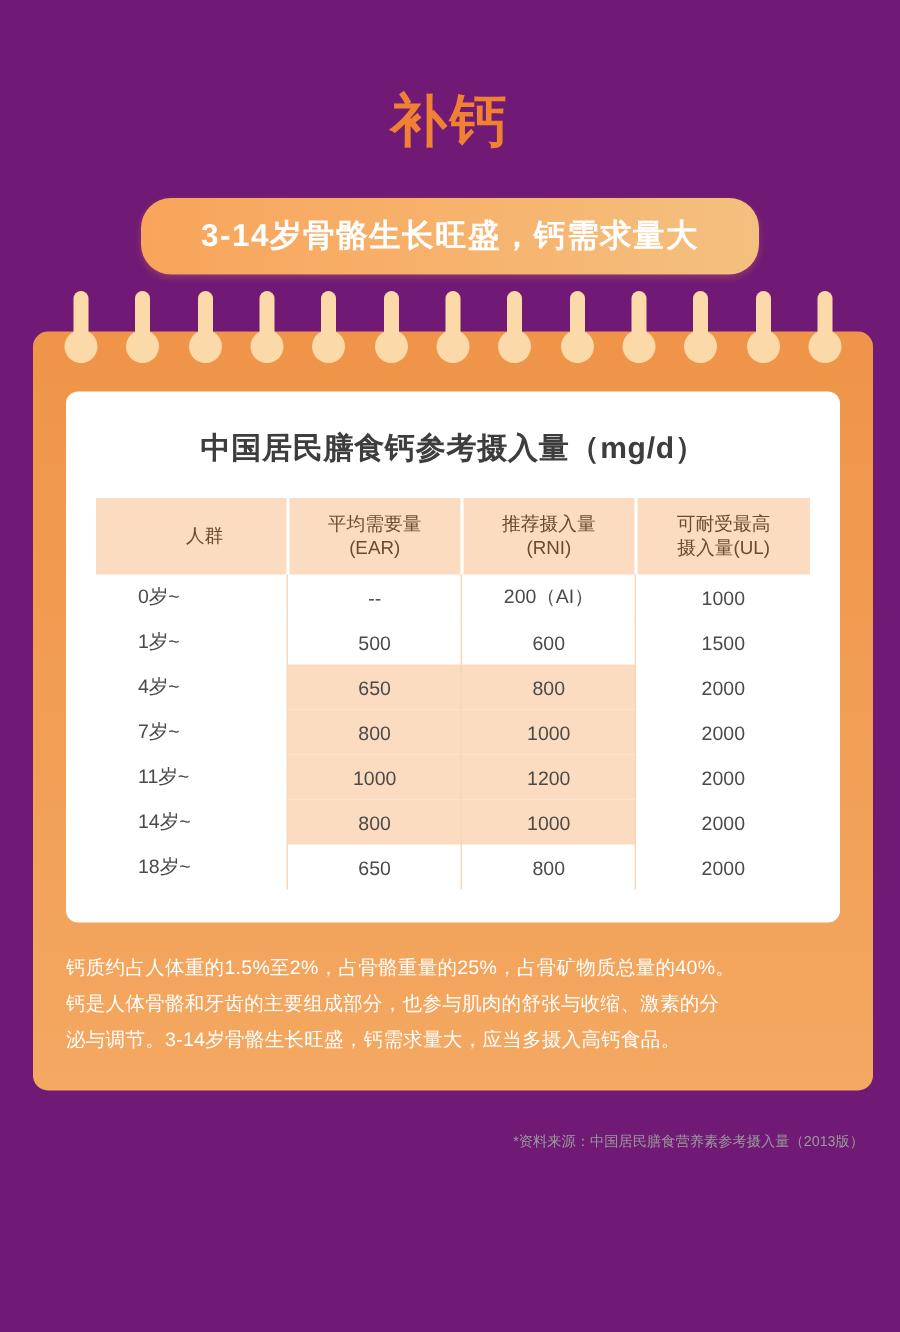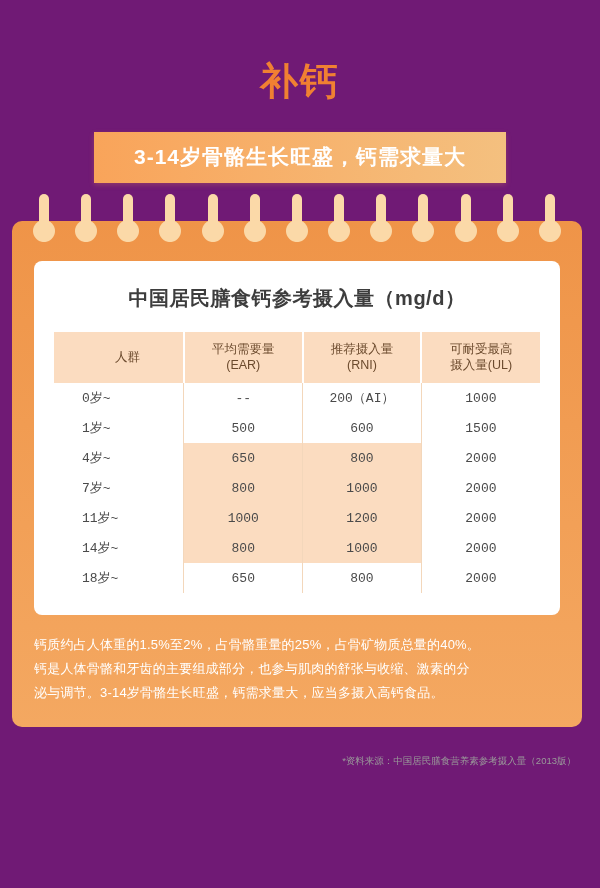--- a/index.html
+++ b/index.html
@@ -50,29 +50,29 @@
     justify-content: center;
     margin-top: 26px;
   }
   .subtitle {
     background: linear-gradient(90deg, #f9a45a 0%, #f4c07f 100%);
     color: #ffffff;
     font-size: 21px;
     font-weight: bold;
     letter-spacing: 1px;
     padding: 11px 40px 12px 40px;
-    border-radius: 0;
+    border-radius: 20px;
     box-shadow: 0 2px 5px rgba(240, 150, 80, 0.25);
     white-space: nowrap;
   }
 
   
   .board {
     position: relative;
-    margin: 38px 18px 0 12px;
+    margin: 38px 18px 0 22px;
     background: #f09a4e;
     background: linear-gradient(180deg, #ef9448 0%, #f4a861 100%);
     border-radius: 10px;
     padding: 40px 22px 22px 22px;
     box-sizing: border-box;
   }
 
   
   .rings {
     position: absolute;
@@ -152,21 +152,21 @@
   }
   table.data td:last-child { border-right: none; }
   table.data td.people {
     text-align: left;
     padding-left: 28px;
     color: #4a4a4a;
   }
   table.data td.hl {
     background: #fbdcc0;
   }
-  table.data tr td { border-bottom: none; font-family: Liberation Mono, monospace; }
+  table.data tr td { border-bottom: none; }
 
   
   .note {
     margin-top: 18px;
     color: #ffffff;
     font-size: 13px;
     line-height: 1.85;
     letter-spacing: 0.2px;
   }
 

